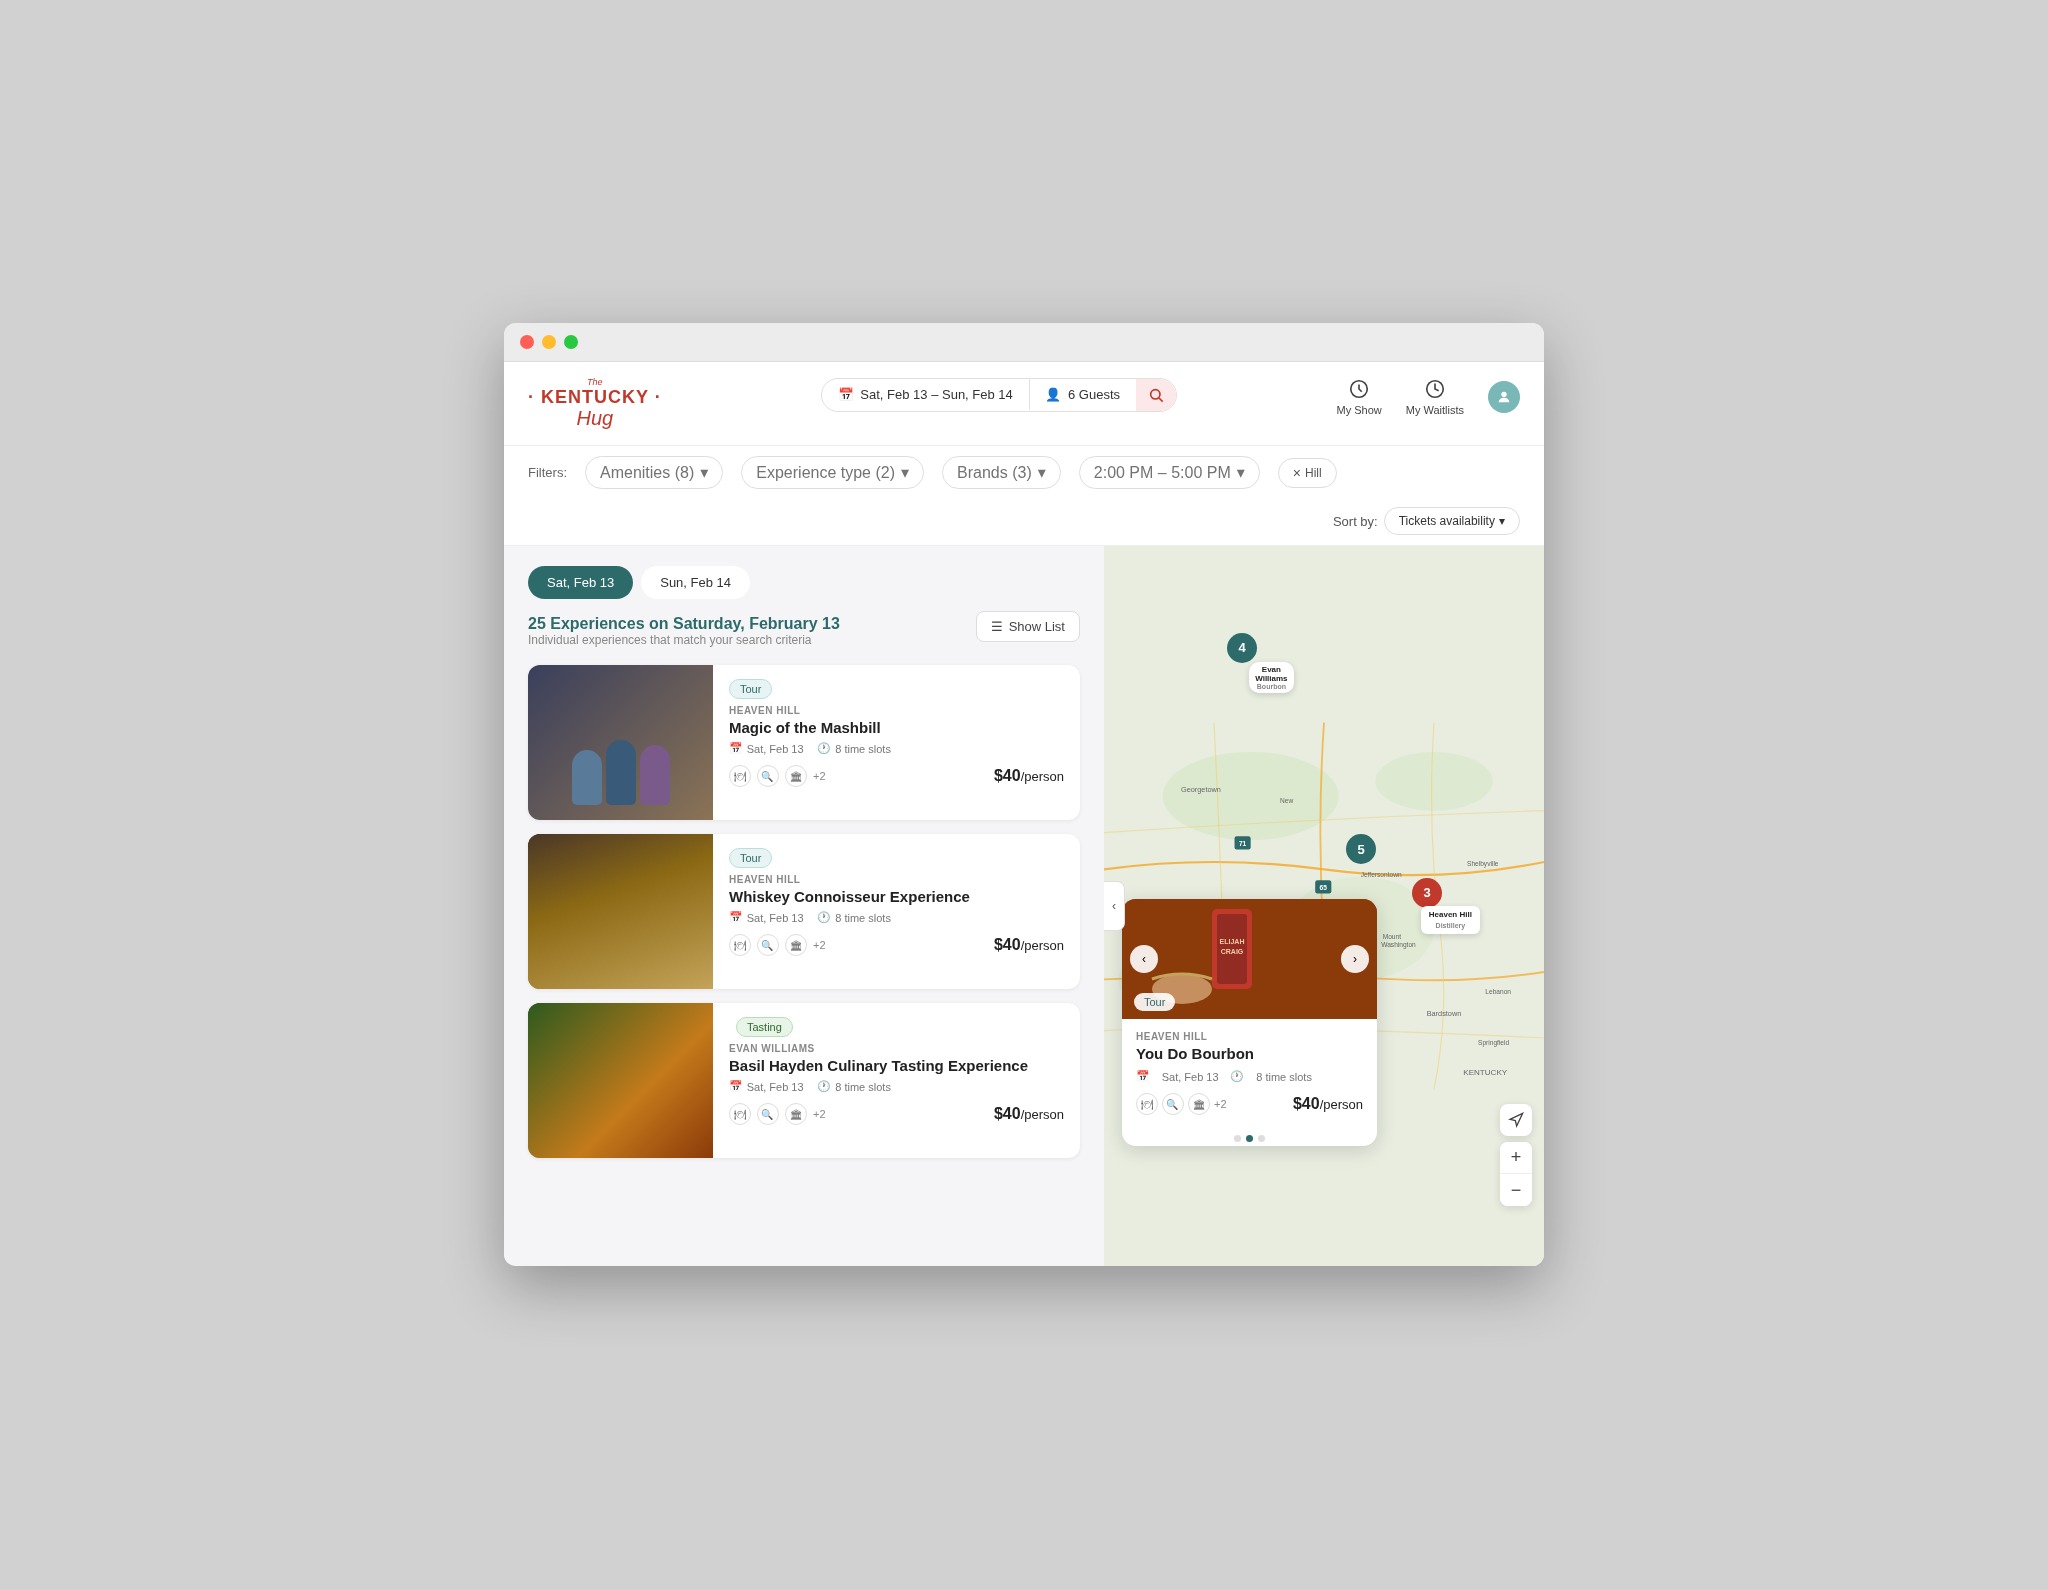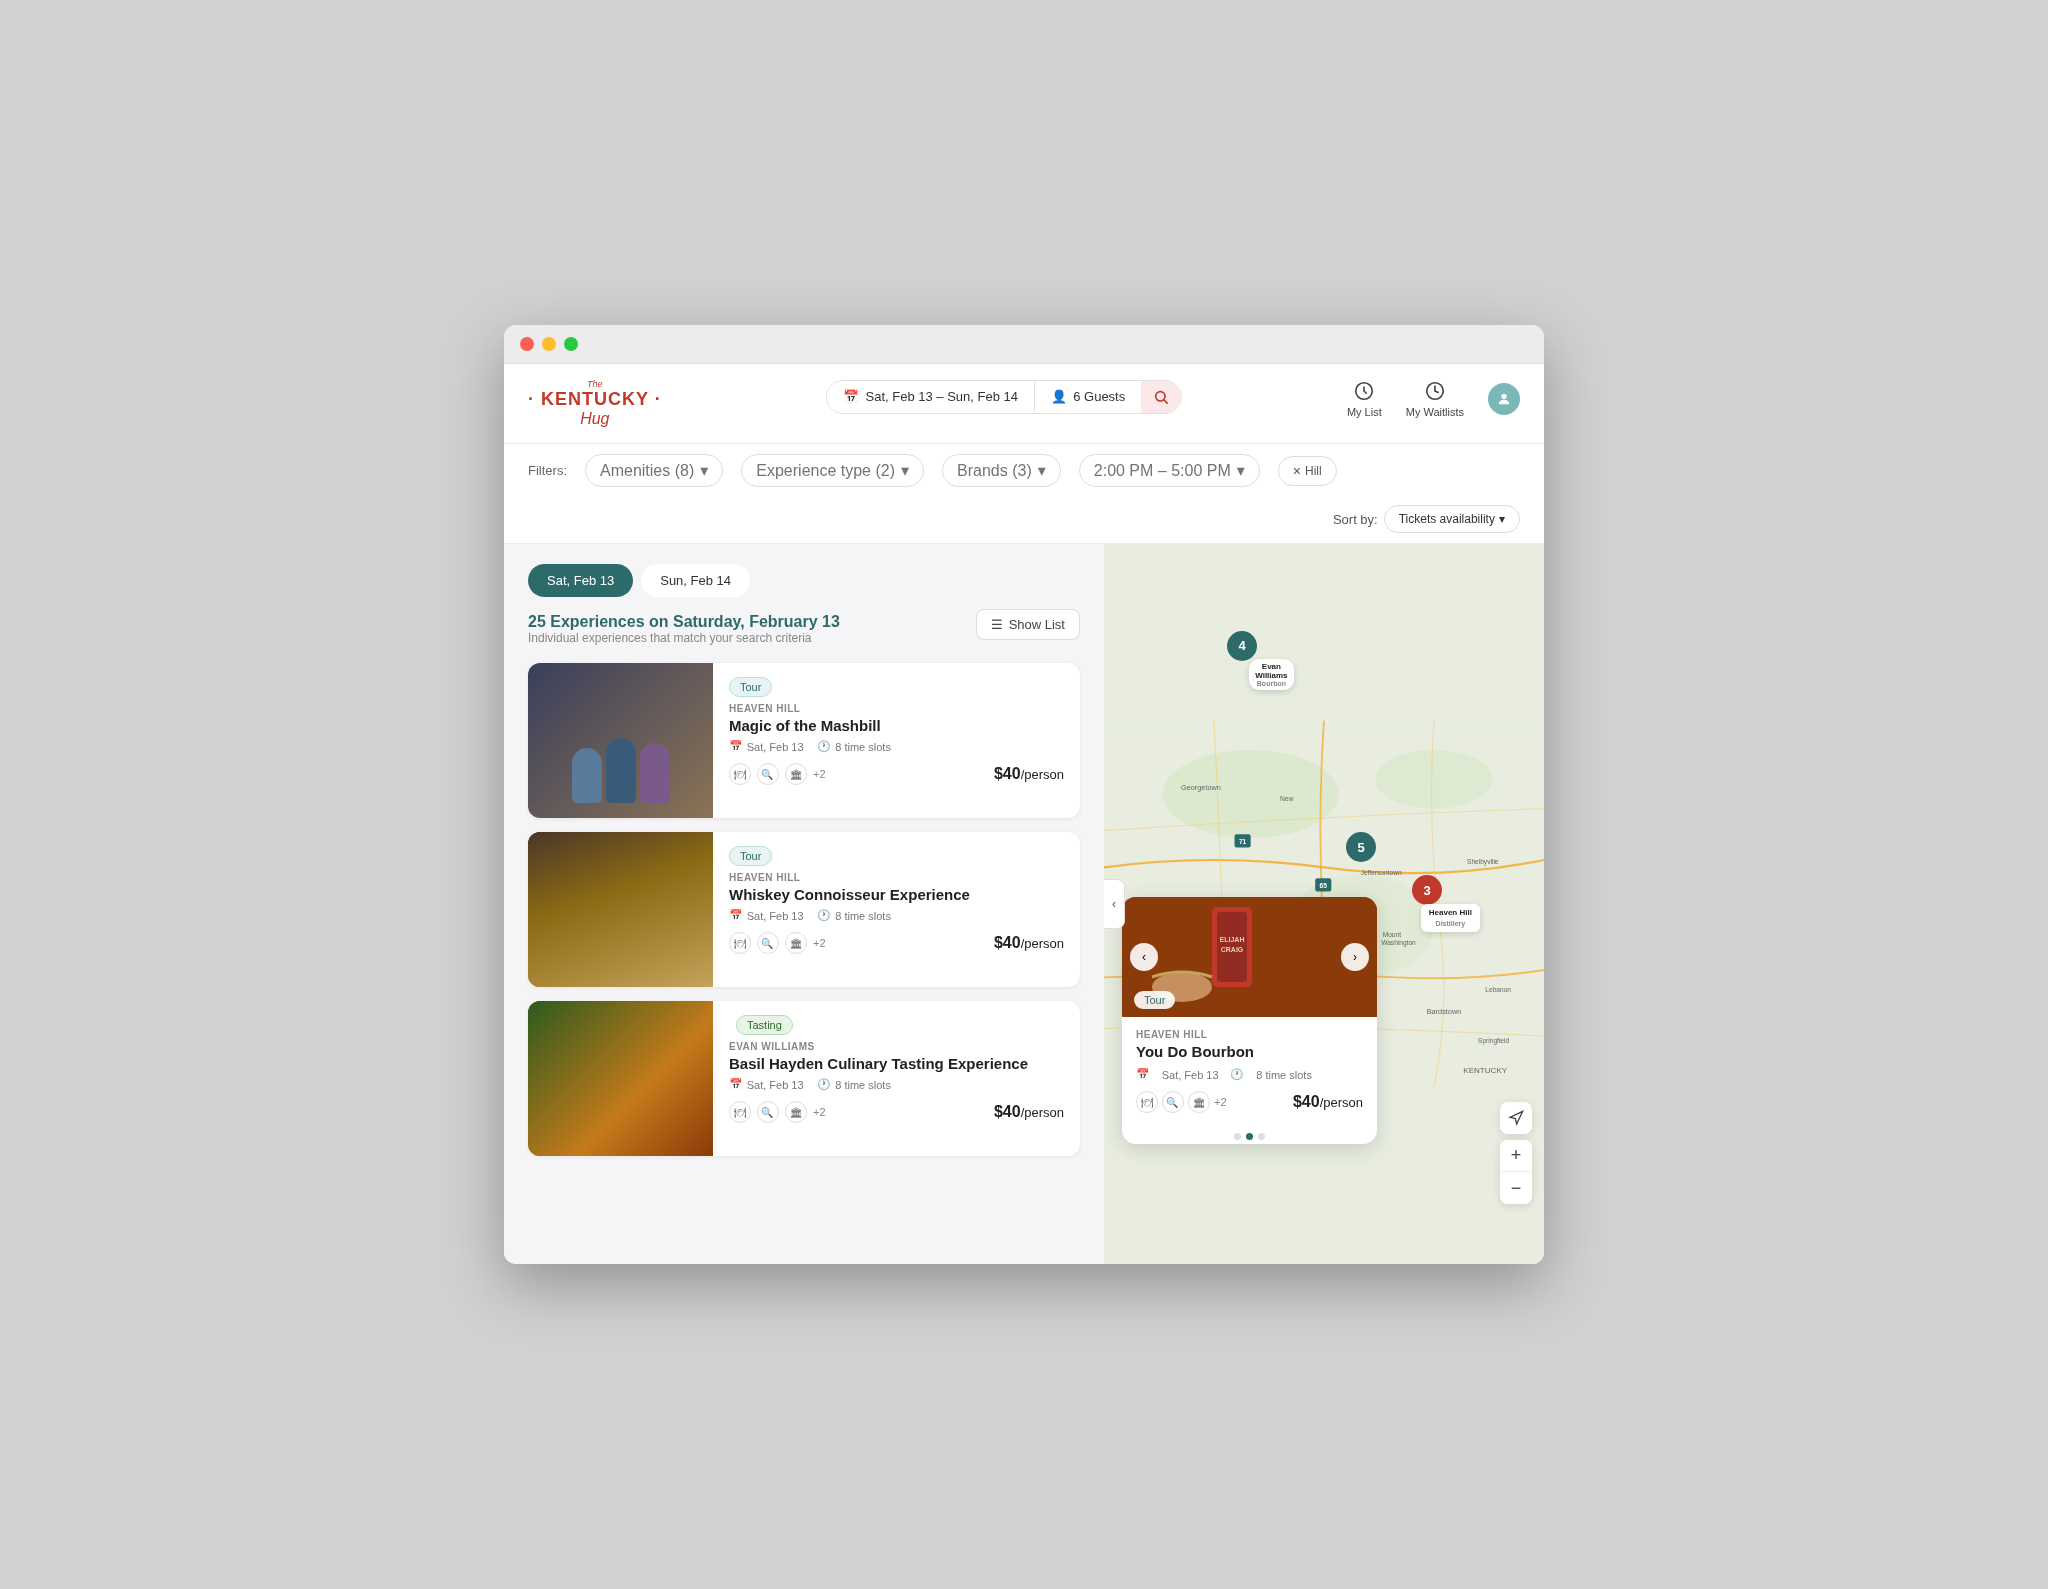--- a/index.html
+++ b/index.html
@@ -44,21 +44,21 @@
     .logo {
       display: flex;
       flex-direction: column;
       align-items: center;
       font-size: 10px;
       color: #c0392b;
       line-height: 1.1;
     }
     .logo-the { font-size: 9px; font-style: italic; }
     .logo-main { font-size: 18px; font-weight: 800; letter-spacing: 1px; }
-    .logo-hug { font-size: 16px; font-style: italic; color: #c0392b; }
+    .logo-hug { font-size: 20px; font-style: italic; color: #c0392b; }
     .search-bar {
       display: flex;
       align-items: center;
       border: 1.5px solid #e0e0e0;
       border-radius: 30px;
       overflow: hidden;
       background: #fff;
     }
     .search-date {
       display: flex;
@@ -585,21 +585,21 @@
     </div>
 
     <div class="header-nav">
       <div class="nav-item">
         <span>
           <svg width="22" height="22" viewBox="0 0 24 24" fill="none" stroke="#444" stroke-width="1.8">
             <circle cx="12" cy="12" r="9"></circle>
             <path d="M12 7v5l3 3"></path>
           </svg>
         </span>
-        <span>My List</span>
+        <span>My Show</span>
       </div>
       <div class="nav-item">
         <span>
           <svg width="22" height="22" viewBox="0 0 24 24" fill="none" stroke="#444" stroke-width="1.8">
             <circle cx="12" cy="12" r="9"></circle>
             <path d="M12 6v6l4 2"></path>
           </svg>
         </span>
         <span>My Waitlists</span>
       </div>

